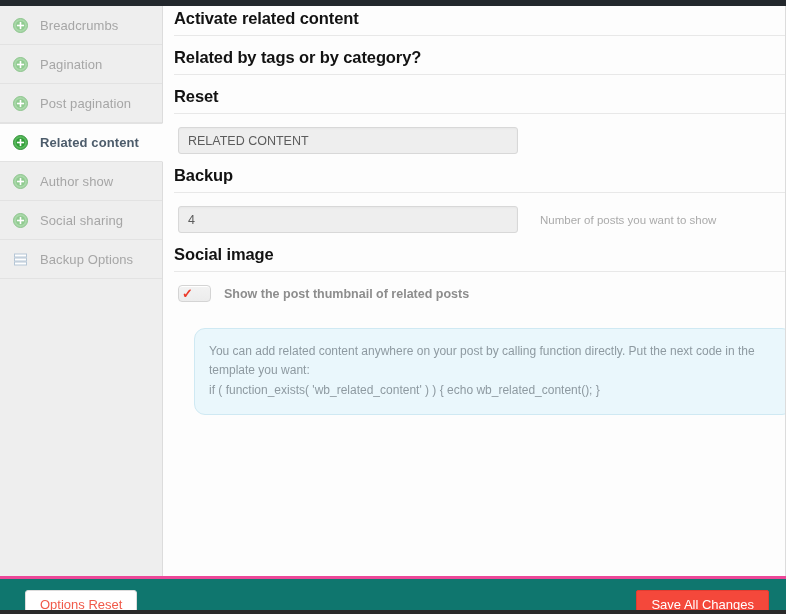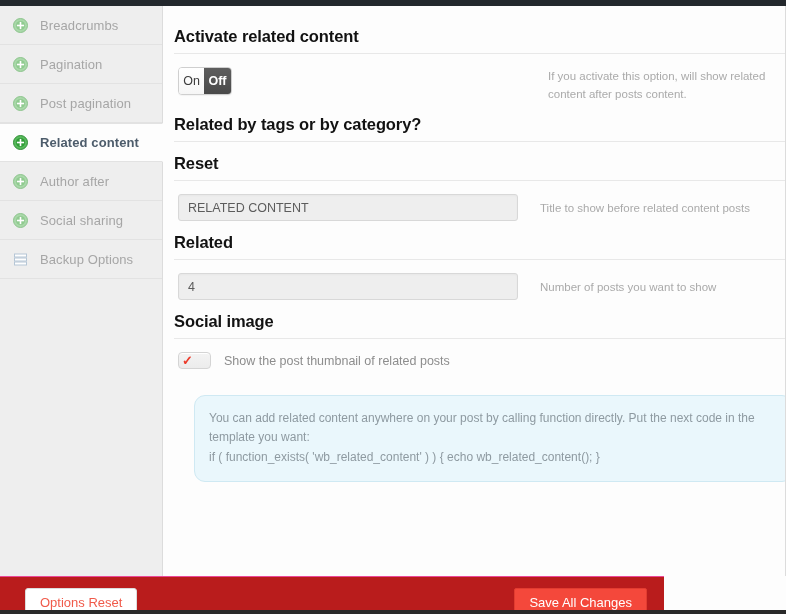--- a/index.html
+++ b/index.html
@@ -107,21 +107,21 @@
   }
 
   .sec-title {
     font-size: 16.5px;
     font-weight: bold;
     color: #121212;
     margin: 0;
     padding: 12px 0 7px 0;
     letter-spacing: -.1px;
   }
-  .sec-title.first { padding-top: 21px; }
+  .sec-title.first { padding-top: 3px; }
   .divider {
     height: 1px;
     background: #e8e8e8;
     width: 773px;
     margin: 0 0 0 0;
   }
 
   .row {
     display: flex;
     align-items: flex-start;
@@ -223,20 +223,21 @@
     outline: none;
     box-shadow: inset 0 1px 2px rgba(0,0,0,.03);
   }
   .input-gap { width: 22px; }
 
   
   .checkrow { padding: 13px 0 0 4px; display: flex; align-items: center; }
   .checklabel {
     font-size: 12.5px;
     color: #8d8d8d;
+    font-weight: bold;
   }
 
   
   .notice {
     margin: 26px 0 0 20px;
     width: 599px;
     background: #eaf7fc;
     border: 1px solid #cfe9f3;
     border-radius: 11px;
     box-sizing: border-box;
@@ -253,24 +254,24 @@
     font-size: 12px;
     line-height: 19px;
     color: #8e9aa1;
   }
 
   
   .footer {
     position: absolute;
     left: 0;
     top: 576px;
-    width: 664px;
+    width: 786px;
     height: 38px;
-    background: #b91c1c;
-    border-top: 1px solid #ec4899;
+    background: #0f766e;
+    border-top: 3px solid #ec4899;
     box-sizing: border-box;
   }
   .btn-reset {
     position: absolute;
     left: 25px;
     top: 11px;
     height: 28px;
     padding: 0 14px;
     display: flex;
     align-items: center;
@@ -368,21 +369,21 @@
 
       <div class="nav-item">
         <span class="ico">
           <svg width="15" height="15" viewBox="0 0 15 15">
             <circle cx="7.5" cy="7.5" r="7" fill="#a9d8a9" stroke="#8cc48c" stroke-width="1"></circle>
             <circle cx="7.5" cy="7.5" r="4.6" fill="#8fca8f"></circle>
             <rect x="6.7" y="3.9" width="1.6" height="7.2" fill="#ffffff"></rect>
             <rect x="3.9" y="6.7" width="7.2" height="1.6" fill="#ffffff"></rect>
           </svg>
         </span>
-        <span class="label">Author after</span>
+        <span class="label">Author show</span>
       </div>
 
       <div class="nav-item">
         <span class="ico">
           <svg width="15" height="15" viewBox="0 0 15 15">
             <circle cx="7.5" cy="7.5" r="7" fill="#a9d8a9" stroke="#8cc48c" stroke-width="1"></circle>
             <circle cx="7.5" cy="7.5" r="4.6" fill="#8fca8f"></circle>
             <rect x="6.7" y="3.9" width="1.6" height="7.2" fill="#ffffff"></rect>
             <rect x="3.9" y="6.7" width="7.2" height="1.6" fill="#ffffff"></rect>
           </svg>
@@ -402,43 +403,34 @@
       </div>
 
       <div class="sidebar-filler"></div>
     </div>
 
     <div class="content">
 
       <h2 class="sec-title first">Activate related content</h2>
       <div class="divider"></div>
 
-      <div class="row">
-        <div class="toggle">
-          <div class="opt">On</div>
-          <div class="opt on-sel">Off</div>
-        </div>
-        <div class="toggle-spacer"></div>
-        <div class="rowdesc">If you activate this option, will show related content after posts content.</div>
-      </div>
 
       <h2 class="sec-title">Related by tags or by category?</h2>
       <div class="divider"></div>
 
 
       <h2 class="sec-title">Reset</h2>
       <div class="divider"></div>
 
       <div class="row">
         <input class="txtinput" type="text" value="RELATED CONTENT" style="">
         <div class="input-gap"></div>
-        <div class="rowdesc" style="padding-top:5px">Title to show before related content posts</div>
-      </div>
-
-      <h2 class="sec-title">Related</h2>
+      </div>
+
+      <h2 class="sec-title">Backup</h2>
       <div class="divider"></div>
 
       <div class="row">
         <input class="txtinput" type="text" value="4" style="">
         <div class="input-gap"></div>
         <div class="rowdesc" style="padding-top:5px">Number of posts you want to show</div>
       </div>
 
       <h2 class="sec-title">Social image</h2>
       <div class="divider"></div>

